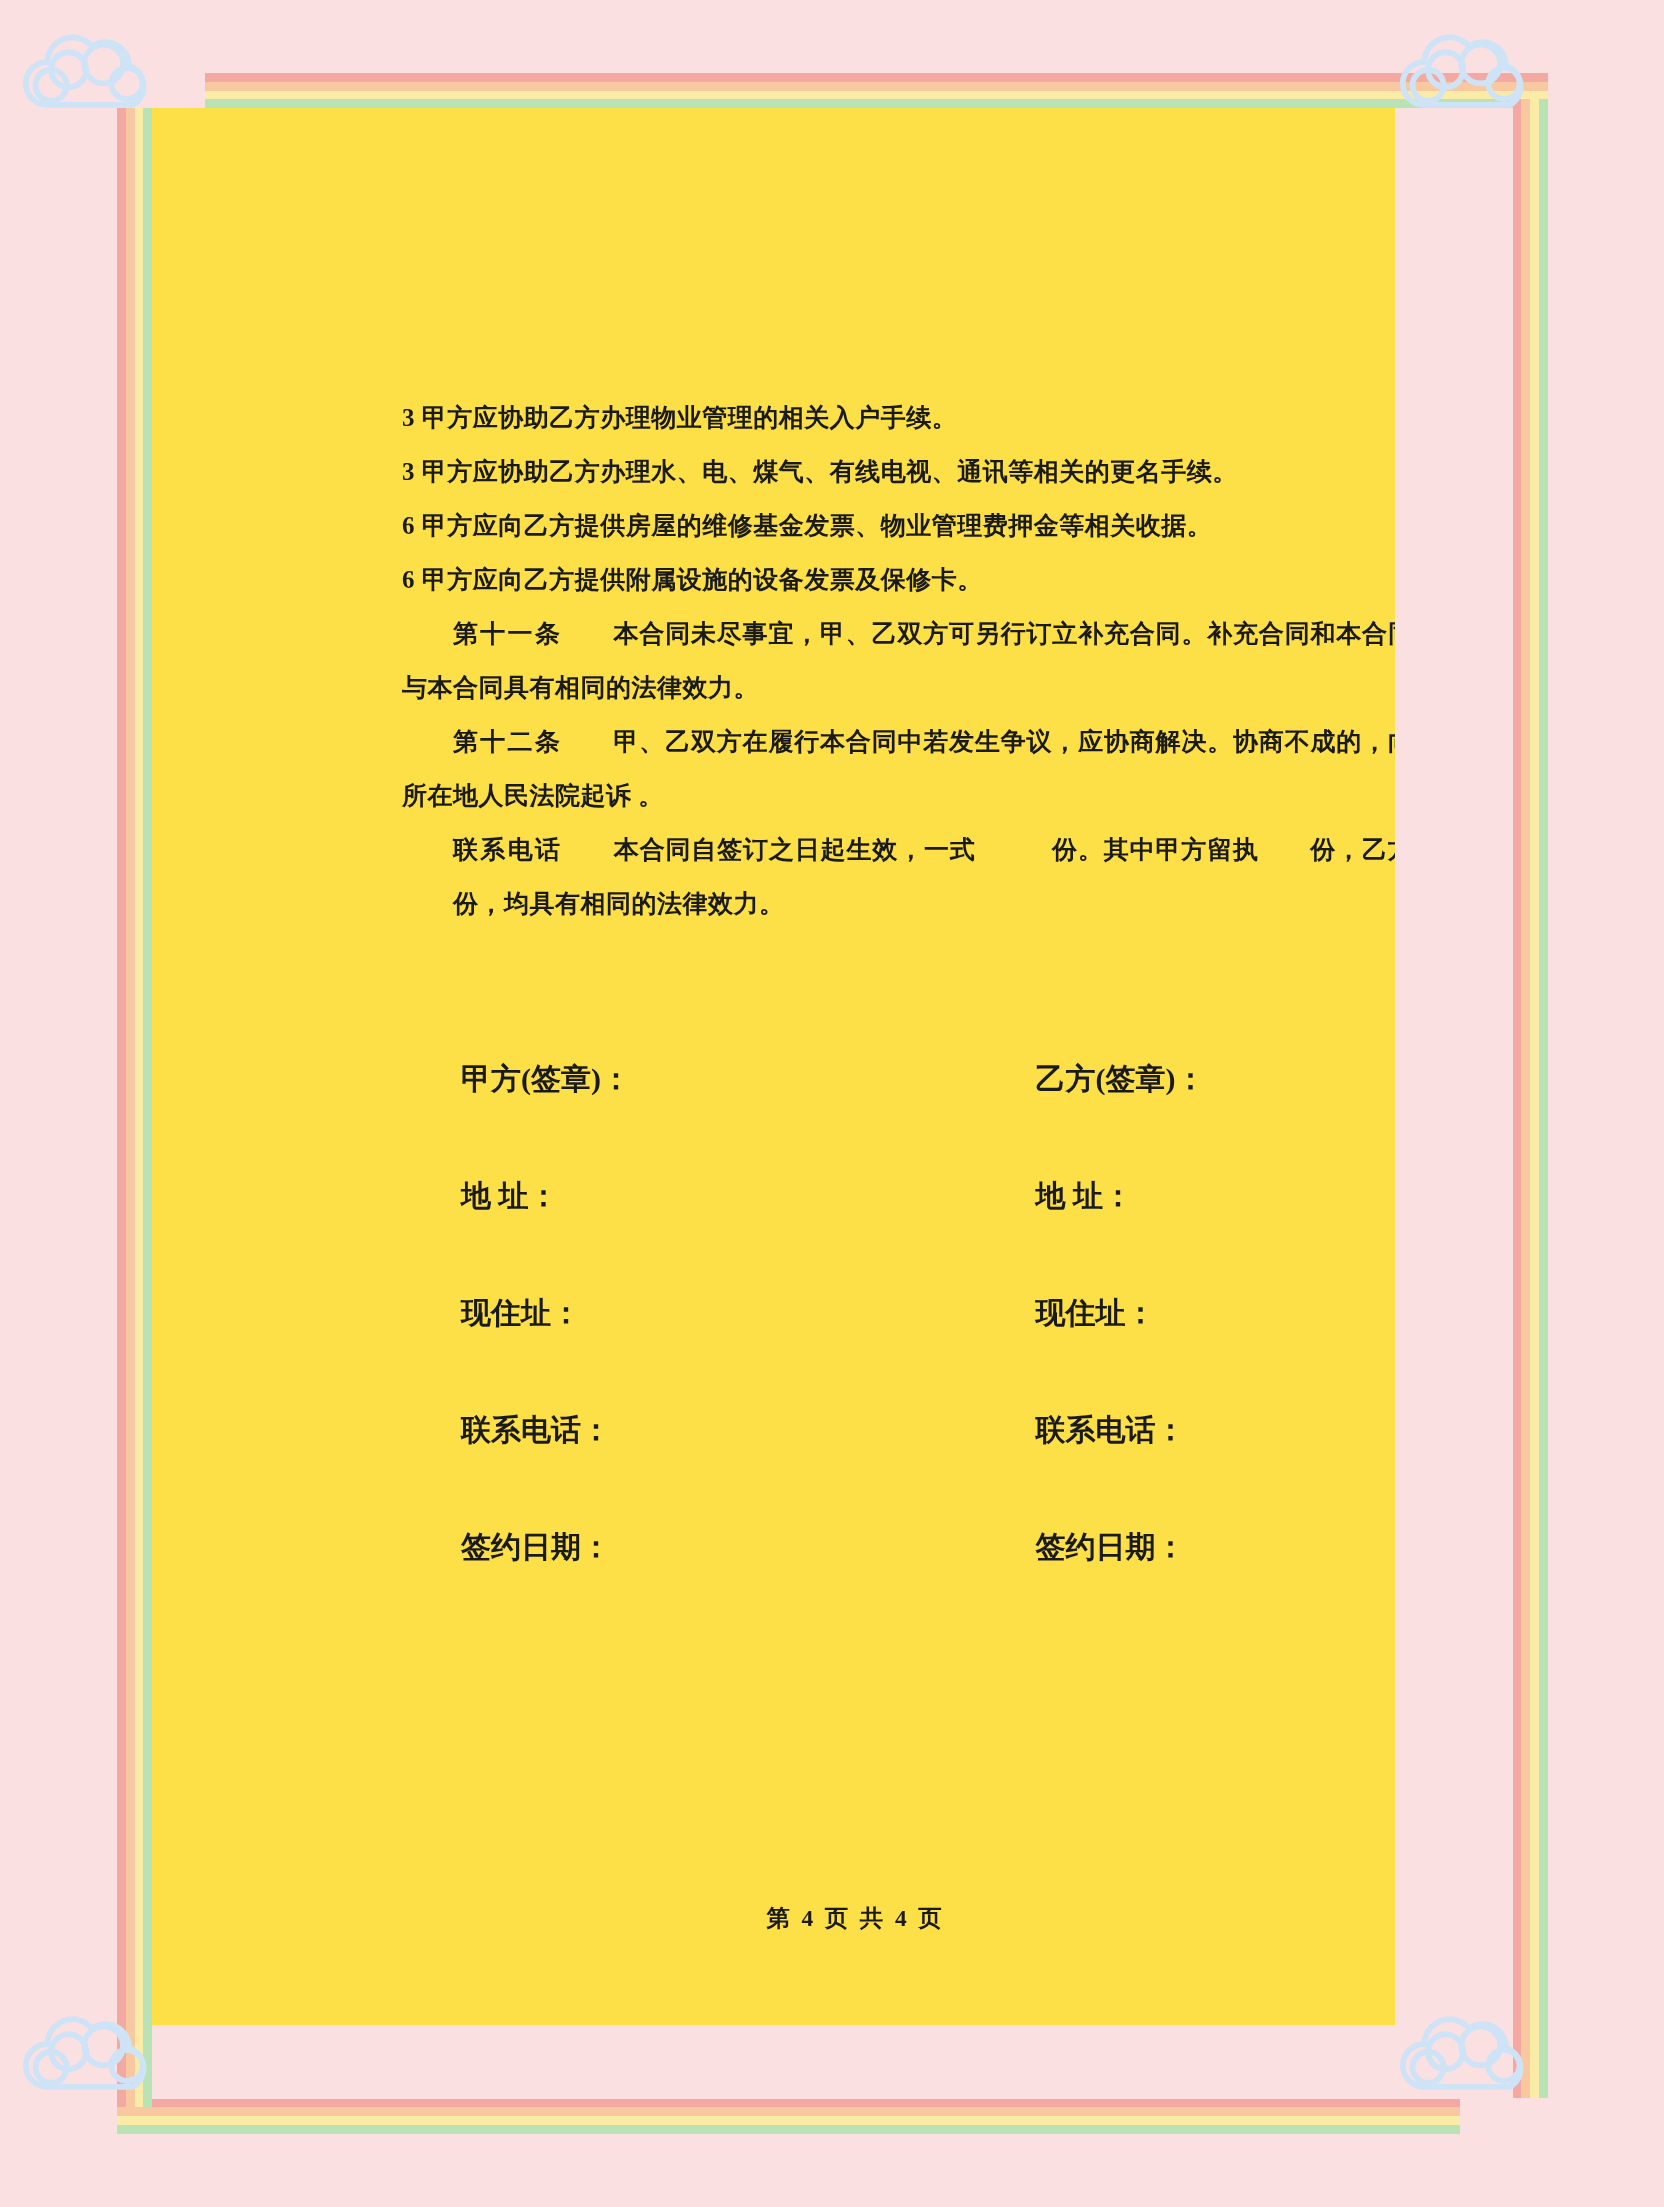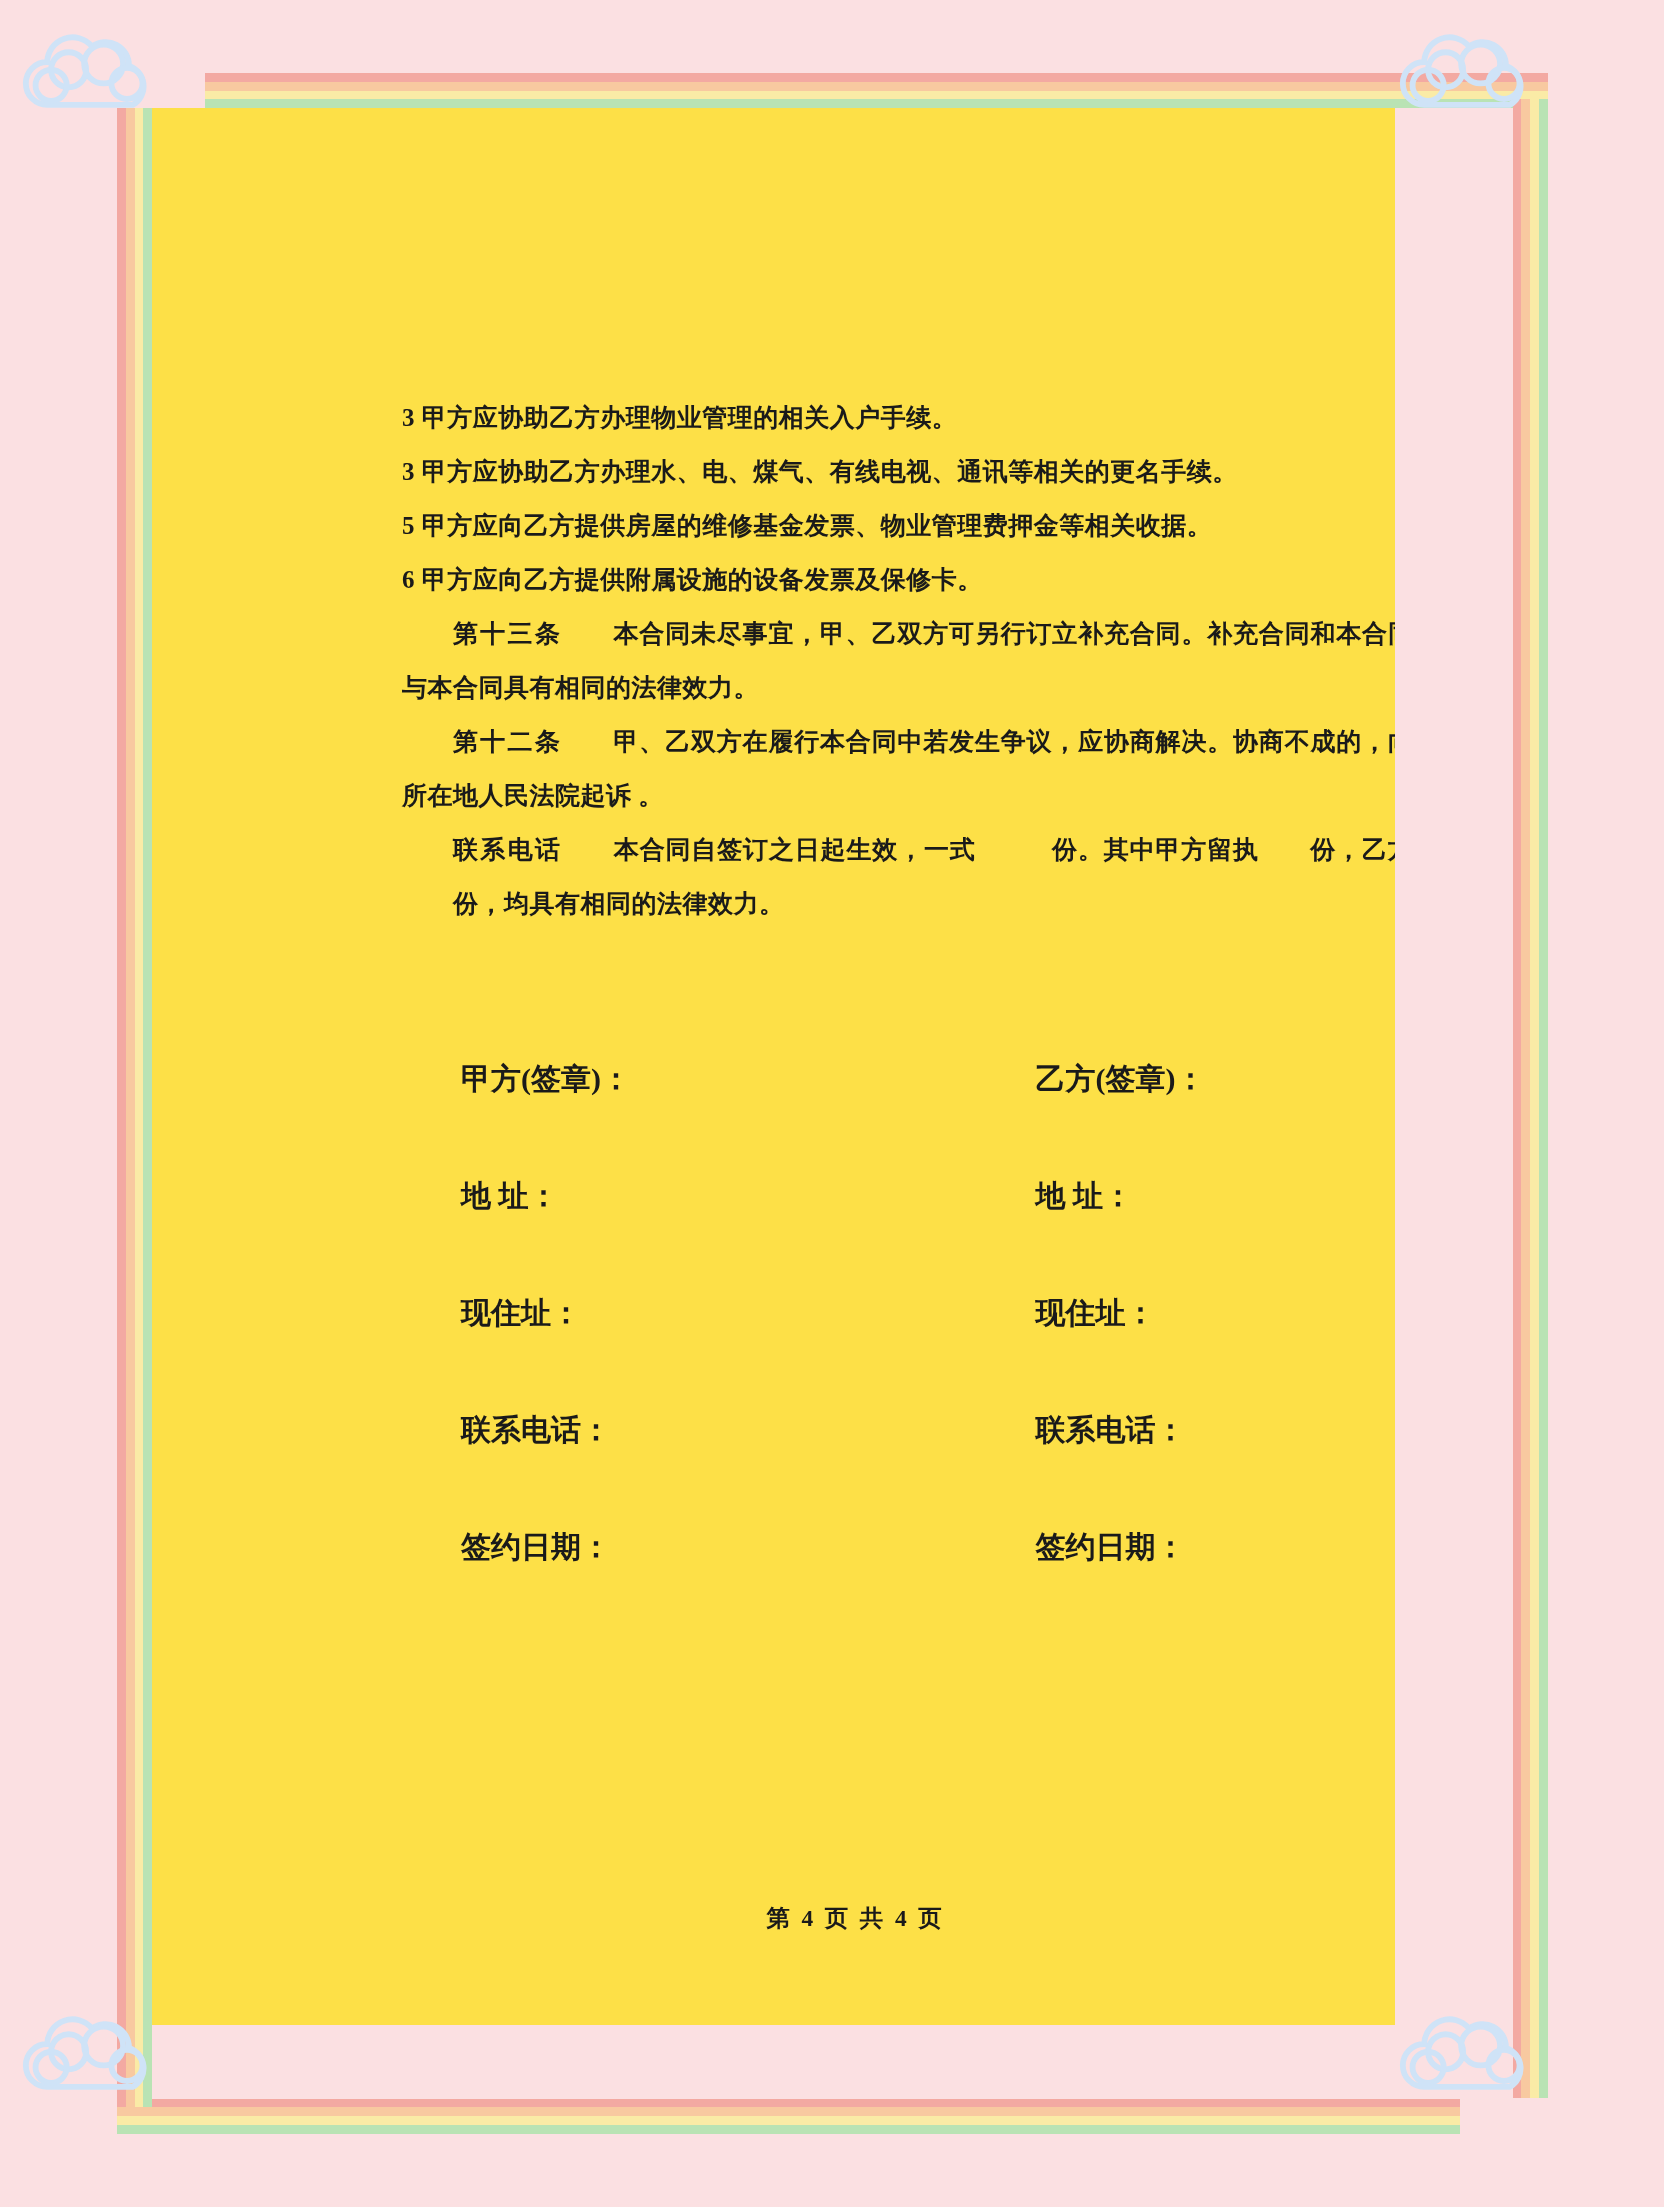--- a/index.html
+++ b/index.html
@@ -198,24 +198,24 @@
       <circle cx="34" cy="60" r="16"></circle>
     </g>
   </svg>
 </div>
 
 <div class="page-sheet">
 
   <div class="doc-body">
     <p class="para">3 甲方应协助乙方办理物业管理的相关入户手续。</p>
     <p class="para">3 甲方应协助乙方办理水、电、煤气、有线电视、通讯等相关的更名手续。</p>
-    <p class="para">5 甲方应向乙方提供房屋的维修基金发票、物业管理费押金等相关收据。</p>
+    <p class="para">6 甲方应向乙方提供房屋的维修基金发票、物业管理费押金等相关收据。</p>
     <p class="para">6 甲方应向乙方提供附属设施的设备发票及保修卡。</p>
 
-    <p class="para indent"><span class="clause-head">第十三条</span><span class="gap-md"></span><span>本合同未尽事宜，甲、乙双方可另行订立补充合同。补充合同和本合同附件与本合同具有相同的法律效力。</span></p>
+    <p class="para indent"><span class="clause-head">第十一条</span><span class="gap-md"></span><span>本合同未尽事宜，甲、乙双方可另行订立补充合同。补充合同和本合同附件与本合同具有相同的法律效力。</span></p>
 
     <p class="para indent"><span class="clause-head">第十二条</span><span class="gap-md"></span><span>甲、乙双方在履行本合同中若发生争议，应协商解决。协商不成的，向房屋所在地人民法院起诉 。</span></p>
 
     <p class="para indent"><span class="clause-head">联系电话</span><span class="gap-md"></span><span>本合同自签订之日起生效，一式</span><span class="gap-md"></span><span class="gap-sm"></span><span>份。其中甲方留执</span><span class="gap-md"></span><span>份，乙方留执</span><span class="gap-md"></span><span>份，均具有相同的法律效力。</span></p>
   </div>
 
   <div class="sign-block">
     <div class="sign-row">
       <div class="sign-col">甲方(签章)：</div>
       <div class="sign-col right">乙方(签章)：</div>

